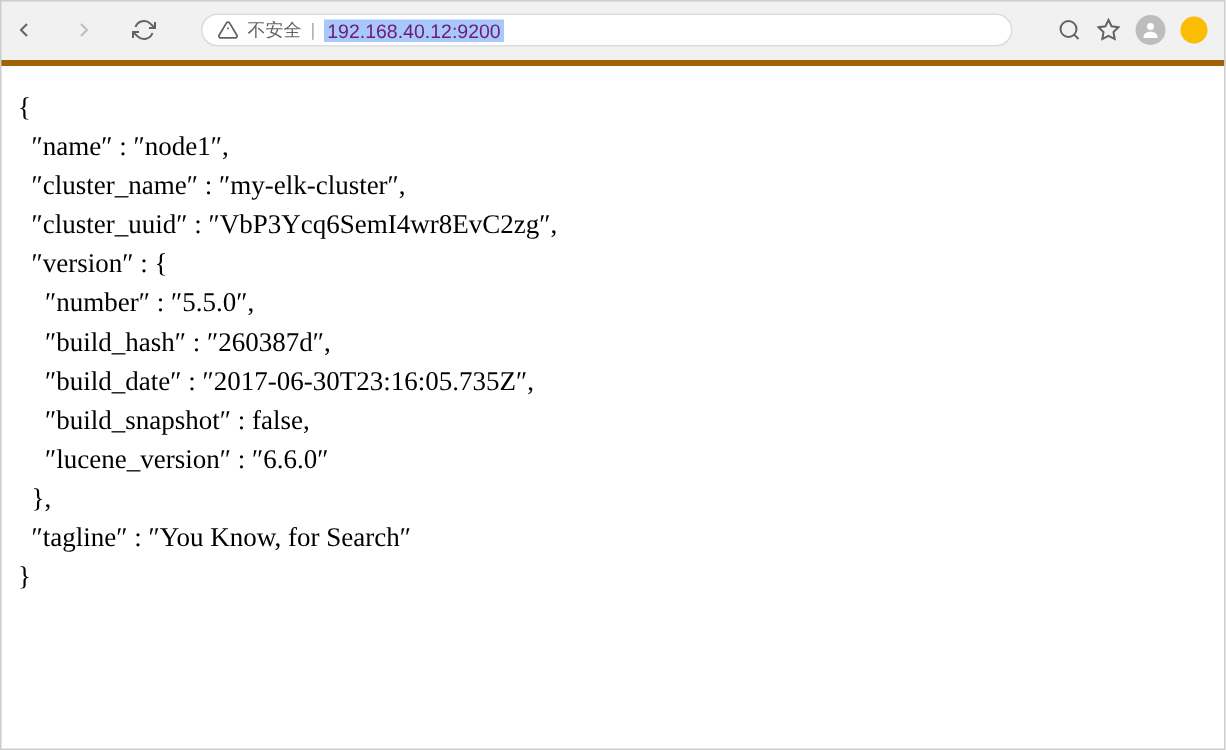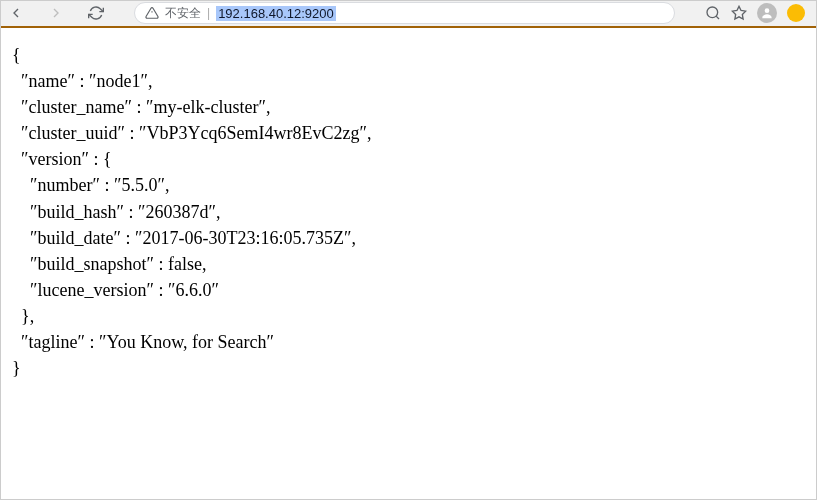--- a/index.html
+++ b/index.html
@@ -4,23 +4,23 @@
   <style>
     * { margin: 0; padding: 0; box-sizing: border-box; }
     body {
       font-family: -apple-system, BlinkMacSystemFont, "Segoe UI", Arial, sans-serif;
       background: #fff;
       width: 817px;
       height: 500px;
       overflow: hidden;
     }
     .toolbar {
-      height: 28px;
+      height: 44px;
       background: #f1f1f1;
-      border-bottom: 2px solid #a16207;
+      border-bottom: 4px solid #a16207;
       display: flex;
       align-items: center;
       padding: 0 8px;
       gap: 24px;
     }
     .nav-icon {
       width: 16px;
       height: 16px;
       display: flex;
       align-items: center;
@@ -52,21 +52,21 @@
     .security-label {
       font-size: 12px;
       color: #5f6368;
     }
     .divider {
       color: #aaa;
       font-size: 12px;
     }
     .url-text {
       font-size: 13px;
-      color: #0f172a;
+      color: #701a75;
       background: #a8c7fa;
       padding: 0 2px;
     }
     .right-icons {
       display: flex;
       align-items: center;
       gap: 10px;
       padding-right: 4px;
     }
     .zoom-icon, .star-icon {

